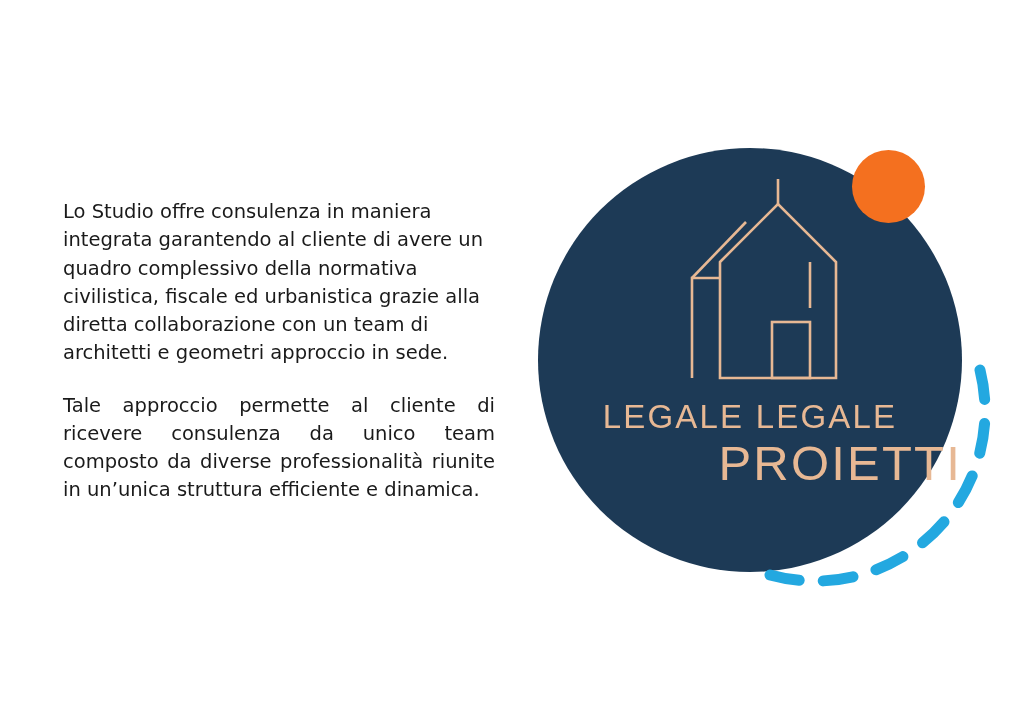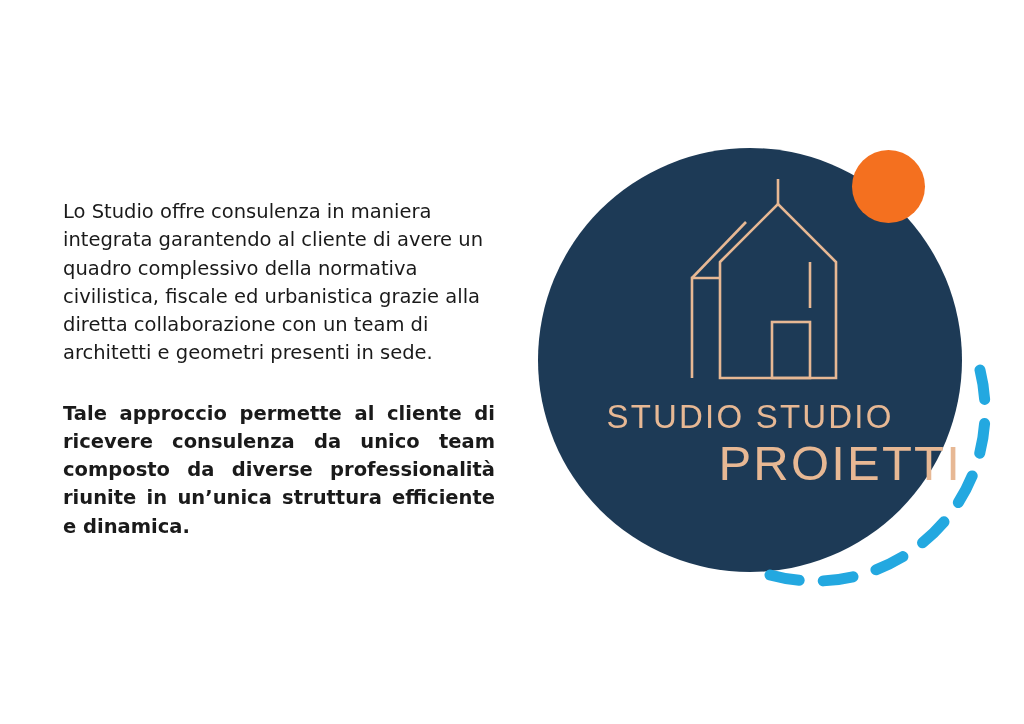--- a/index.html
+++ b/index.html
@@ -23,22 +23,21 @@
     width: 432px;
   }
   .para {
     color: #1a1a1a;
     font-size: 19.5px;
     line-height: 1.45;
     text-align: justify;
     margin: 0;
   }
   .para + .para {
-    margin-top: 32px;
-    font-weight: bold;
+    margin-top: 24px;
   }
   .para-1 {
     text-align: left;
   }
 
   
   .logo-area {
     position: absolute;
     left: 520px;
     top: 130px;
@@ -105,21 +104,21 @@
     font-weight: 400;
     line-height: 1.1;
     margin-top: 2px;
     text-align: right;
   }
 </style>
 </head>
 <body>
 
 <div class="text-column">
-  <p class="para para-1">Lo Studio offre consulenza in maniera integrata garantendo al cliente di avere un quadro complessivo della normativa civilistica, fiscale ed urbanistica grazie alla diretta collaborazione con un team di architetti e geometri presenti in sede.</p>
+  <p class="para para-1">Lo Studio offre consulenza in maniera integrata garantendo al cliente di avere un quadro complessivo della normativa civilistica, fiscale ed urbanistica grazie alla diretta collaborazione con un team di architetti e geometri approccio in sede.</p>
   <p class="para para-2">Tale approccio permette al cliente di ricevere consulenza da unico team composto da diverse professionalità riunite in un’unica struttura efficiente e dinamica.</p>
 </div>
 
 <div class="logo-area">
 
   <div class="navy-circle"></div>
 
   <div class="orange-dot"></div>
 
   <svg class="dash-arc" viewBox="0 0 260 250">
@@ -137,17 +136,17 @@
 
       <path d="M118 34 L118 9"></path>
 
       <path d="M150 92 L150 138"></path>
 
       <rect x="112" y="152" width="38" height="56"></rect>
     </g>
   </svg>
 
   <div class="logo-text">
-    <div class="logo-line-1">STUDIO STUDIO</div>
+    <div class="logo-line-1">LEGALE LEGALE</div>
     <div class="logo-line-2">PROIETTI</div>
   </div>
 
 </div>
 
 </body></html>

